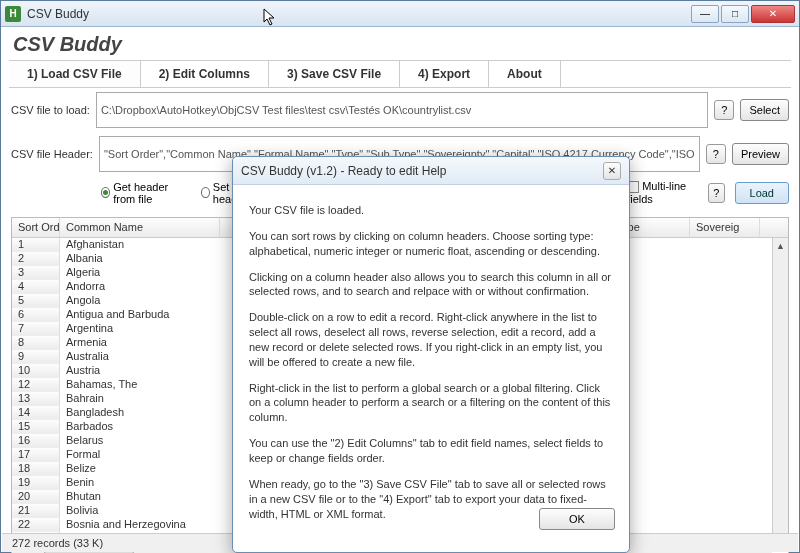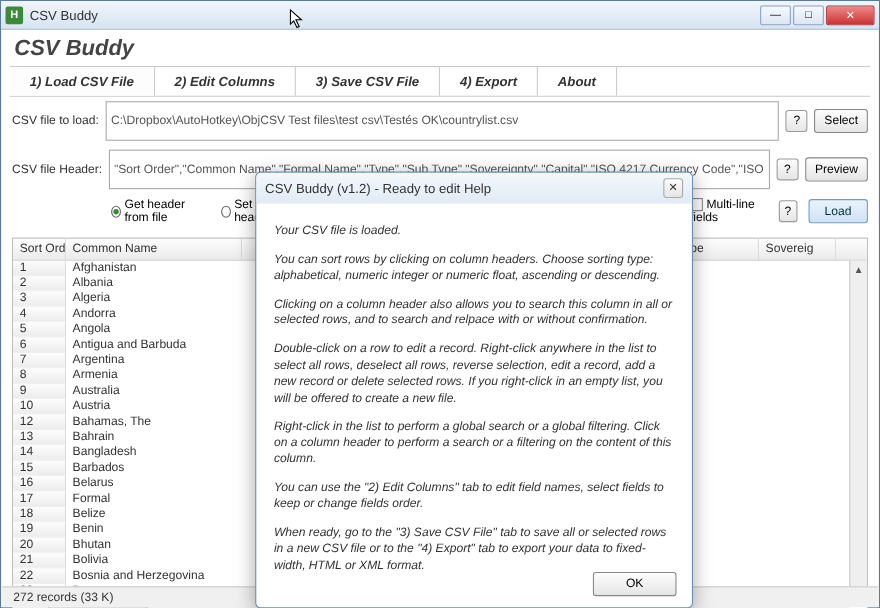--- a/index.html
+++ b/index.html
@@ -5,21 +5,21 @@
 * { box-sizing: border-box; margin: 0; padding: 0; }
 body { font-family: "Segoe UI", Tahoma, sans-serif; font-size: 11px; background: #d5e4f0; width: 800px; height: 553px; overflow: hidden; position: relative; }
 .window { position: absolute; top: 0; left: 0; right: 0; bottom: 0; border: 1px solid #5a7a9c; background: #fff; }
 .titlebar { height: 26px; background: linear-gradient(#f0f5fb, #d8e4f2); display: flex; align-items: center; padding: 0 4px; border-bottom: 1px solid #9fb5cc; }
 .titlebar .icon { width: 16px; height: 16px; background: #3a8a3a; border-radius: 2px; display: flex; align-items: center; justify-content: center; color: #fff; font-weight: bold; font-size: 10px; margin-right: 6px; }
 .titlebar .title { flex: 1; color: #333; font-size: 12px; }
 .winbtns { display: flex; gap: 2px; }
 .winbtn { width: 28px; height: 18px; border: 1px solid #8aa4c0; background: linear-gradient(#f5f9fd,#dbe7f3); border-radius: 2px; display: flex; align-items: center; justify-content: center; font-size: 10px; }
 .winbtn.close { background: linear-gradient(#e88,#c33); color: #fff; width: 44px; border-color:#a33;}
 .apptitle { font-size: 20px; font-weight: bold; font-style: italic; color: #444; padding: 6px 12px 4px; }
-.tabs { display: flex; border-top: 1px solid #ccc; border-bottom: 1px solid #ccc; background: #fff; margin: 0 8px; font-style: italic; }
+.tabs { display: flex; border-top: 1px solid #ccc; border-bottom: 1px solid #ccc; background: #fff; margin: 0 8px; }
 .tab { padding: 6px 18px; font-weight: bold; font-size: 12px; color: #333; border-right: 1px solid #ccc; cursor: pointer; }
 .tab.active { background: #fdfdfd; }
 .formrow { display: flex; align-items: center; padding: 4px 10px; gap: 6px; }
 .formrow label { color: #333; font-size: 11px; white-space: nowrap; }
 .textfield { flex: 1; height: 36px; border: 1px solid #aaa; background: #fff; padding: 2px 4px; font-size: 11px; color: #555; }
 .btn { height: 22px; padding: 0 8px; border: 1px solid #888; background: linear-gradient(#fdfdfd,#e5e5e5); border-radius: 3px; font-size: 11px; cursor: pointer; }
 .helpbtn { width: 20px; height: 20px; border: 1px solid #999; background: linear-gradient(#fdfdfd,#e5e5e5); border-radius: 3px; font-size: 11px; display:flex; align-items:center; justify-content:center; cursor:pointer;}
 .optrow { display: flex; align-items: center; gap: 10px; padding: 4px 10px 8px 100px; font-size: 11px; }
 .radio { display: flex; align-items: center; gap: 3px; }
 .smallin { width: 22px; height: 18px; border: 1px solid #aaa; text-align: center; font-size:11px;}
@@ -32,23 +32,23 @@
 .gr { display: flex; height: 14px; font-size: 11px; color: #333; }
 .gr .gc0 { width: 48px; padding: 0 6px; background: linear-gradient(#fdfdfd,#ececec); border-right:1px solid #ddd; border-bottom:1px solid #eee;}
 .gr .gc1 { width: 160px; padding: 0 6px; }
 .hscroll { position: absolute; bottom:0; left:0; right:16px; height: 16px; background: #efefef; border-top:1px solid #ccc; display:flex; align-items:center;}
 .hscroll .thumb { width: 90px; height: 12px; background: linear-gradient(#ddd,#c6c6c6); border:1px solid #aaa; border-radius:2px; margin-left:16px;}
 .hscroll .arr { width:16px; height:16px; display:flex;align-items:center;justify-content:center; font-size:9px; color:#555;}
 .status { padding: 3px 10px; font-size: 11px; color: #333; background:#f0f0f0; border-top:1px solid #ccc; position:absolute; bottom:0; left:1px; right:1px;}
 .dialog { position: absolute; left: 220px; top: 156px; width: 398px; height: 397px; background: #fff; border: 1px solid #6a8db2; box-shadow: 0 4px 18px rgba(0,0,0,0.35); border-radius: 5px; margin-left: 12px; }
 .dialog .dtitle { height: 28px; background: linear-gradient(#f4f8fc,#e1ebf5); display:flex; align-items:center; padding:0 8px; font-size:12px; color:#333; border-bottom:1px solid #c0d0e0; border-radius:5px 5px 0 0;}
 .dialog .dtitle .dx { margin-left:auto; width:18px; height:18px; border:1px solid #aaa; border-radius:3px; background:linear-gradient(#fdfdfd,#e5e5e5); display:flex; align-items:center; justify-content:center; font-size:10px; cursor:pointer;}
-.dialog .dbody { padding: 18px 16px 6px; font-size: 11px; color: #333; line-height: 1.35; font-style: italic; }
+.dialog .dbody { padding: 18px 16px 6px; font-size: 11px; color: #333; line-height: 1.35; }
 .dialog .dbody p { margin-bottom: 11px; }
-.dialog .dfoot { position:absolute; bottom:10px; right:14px; }
+.dialog .dfoot { position:absolute; bottom:22px; right:14px; }
 .dialog .okbtn { width: 76px; height: 22px; border: 1px solid #888; background: linear-gradient(#fdfdfd,#e5e5e5); border-radius: 3px; font-size: 11px; cursor:pointer;}
 .cursor { position:absolute; left:263px; top:8px; font-size:16px; color:#000; pointer-events:none;}
 .chk { width:12px; height:12px; border:1px solid #888; background:#fff; display:inline-block; vertical-align:middle; margin-right:3px;}
 .rad { width:11px; height:11px; border:1px solid #666; border-radius:50%; background:#fff; display:inline-flex; align-items:center; justify-content:center;}
 .rad.on::after { content:""; width:5px; height:5px; background:#3a8a3a; border-radius:50%;}
 .vscroll { position:absolute; top:20px; right:0; bottom:16px; width:16px; background:#efefef; border-left:1px solid #ccc;}
 .vscroll .arr { height:16px; display:flex; align-items:center; justify-content:center; font-size:9px; color:#555;}
 </style>
 </head>
 <body>

